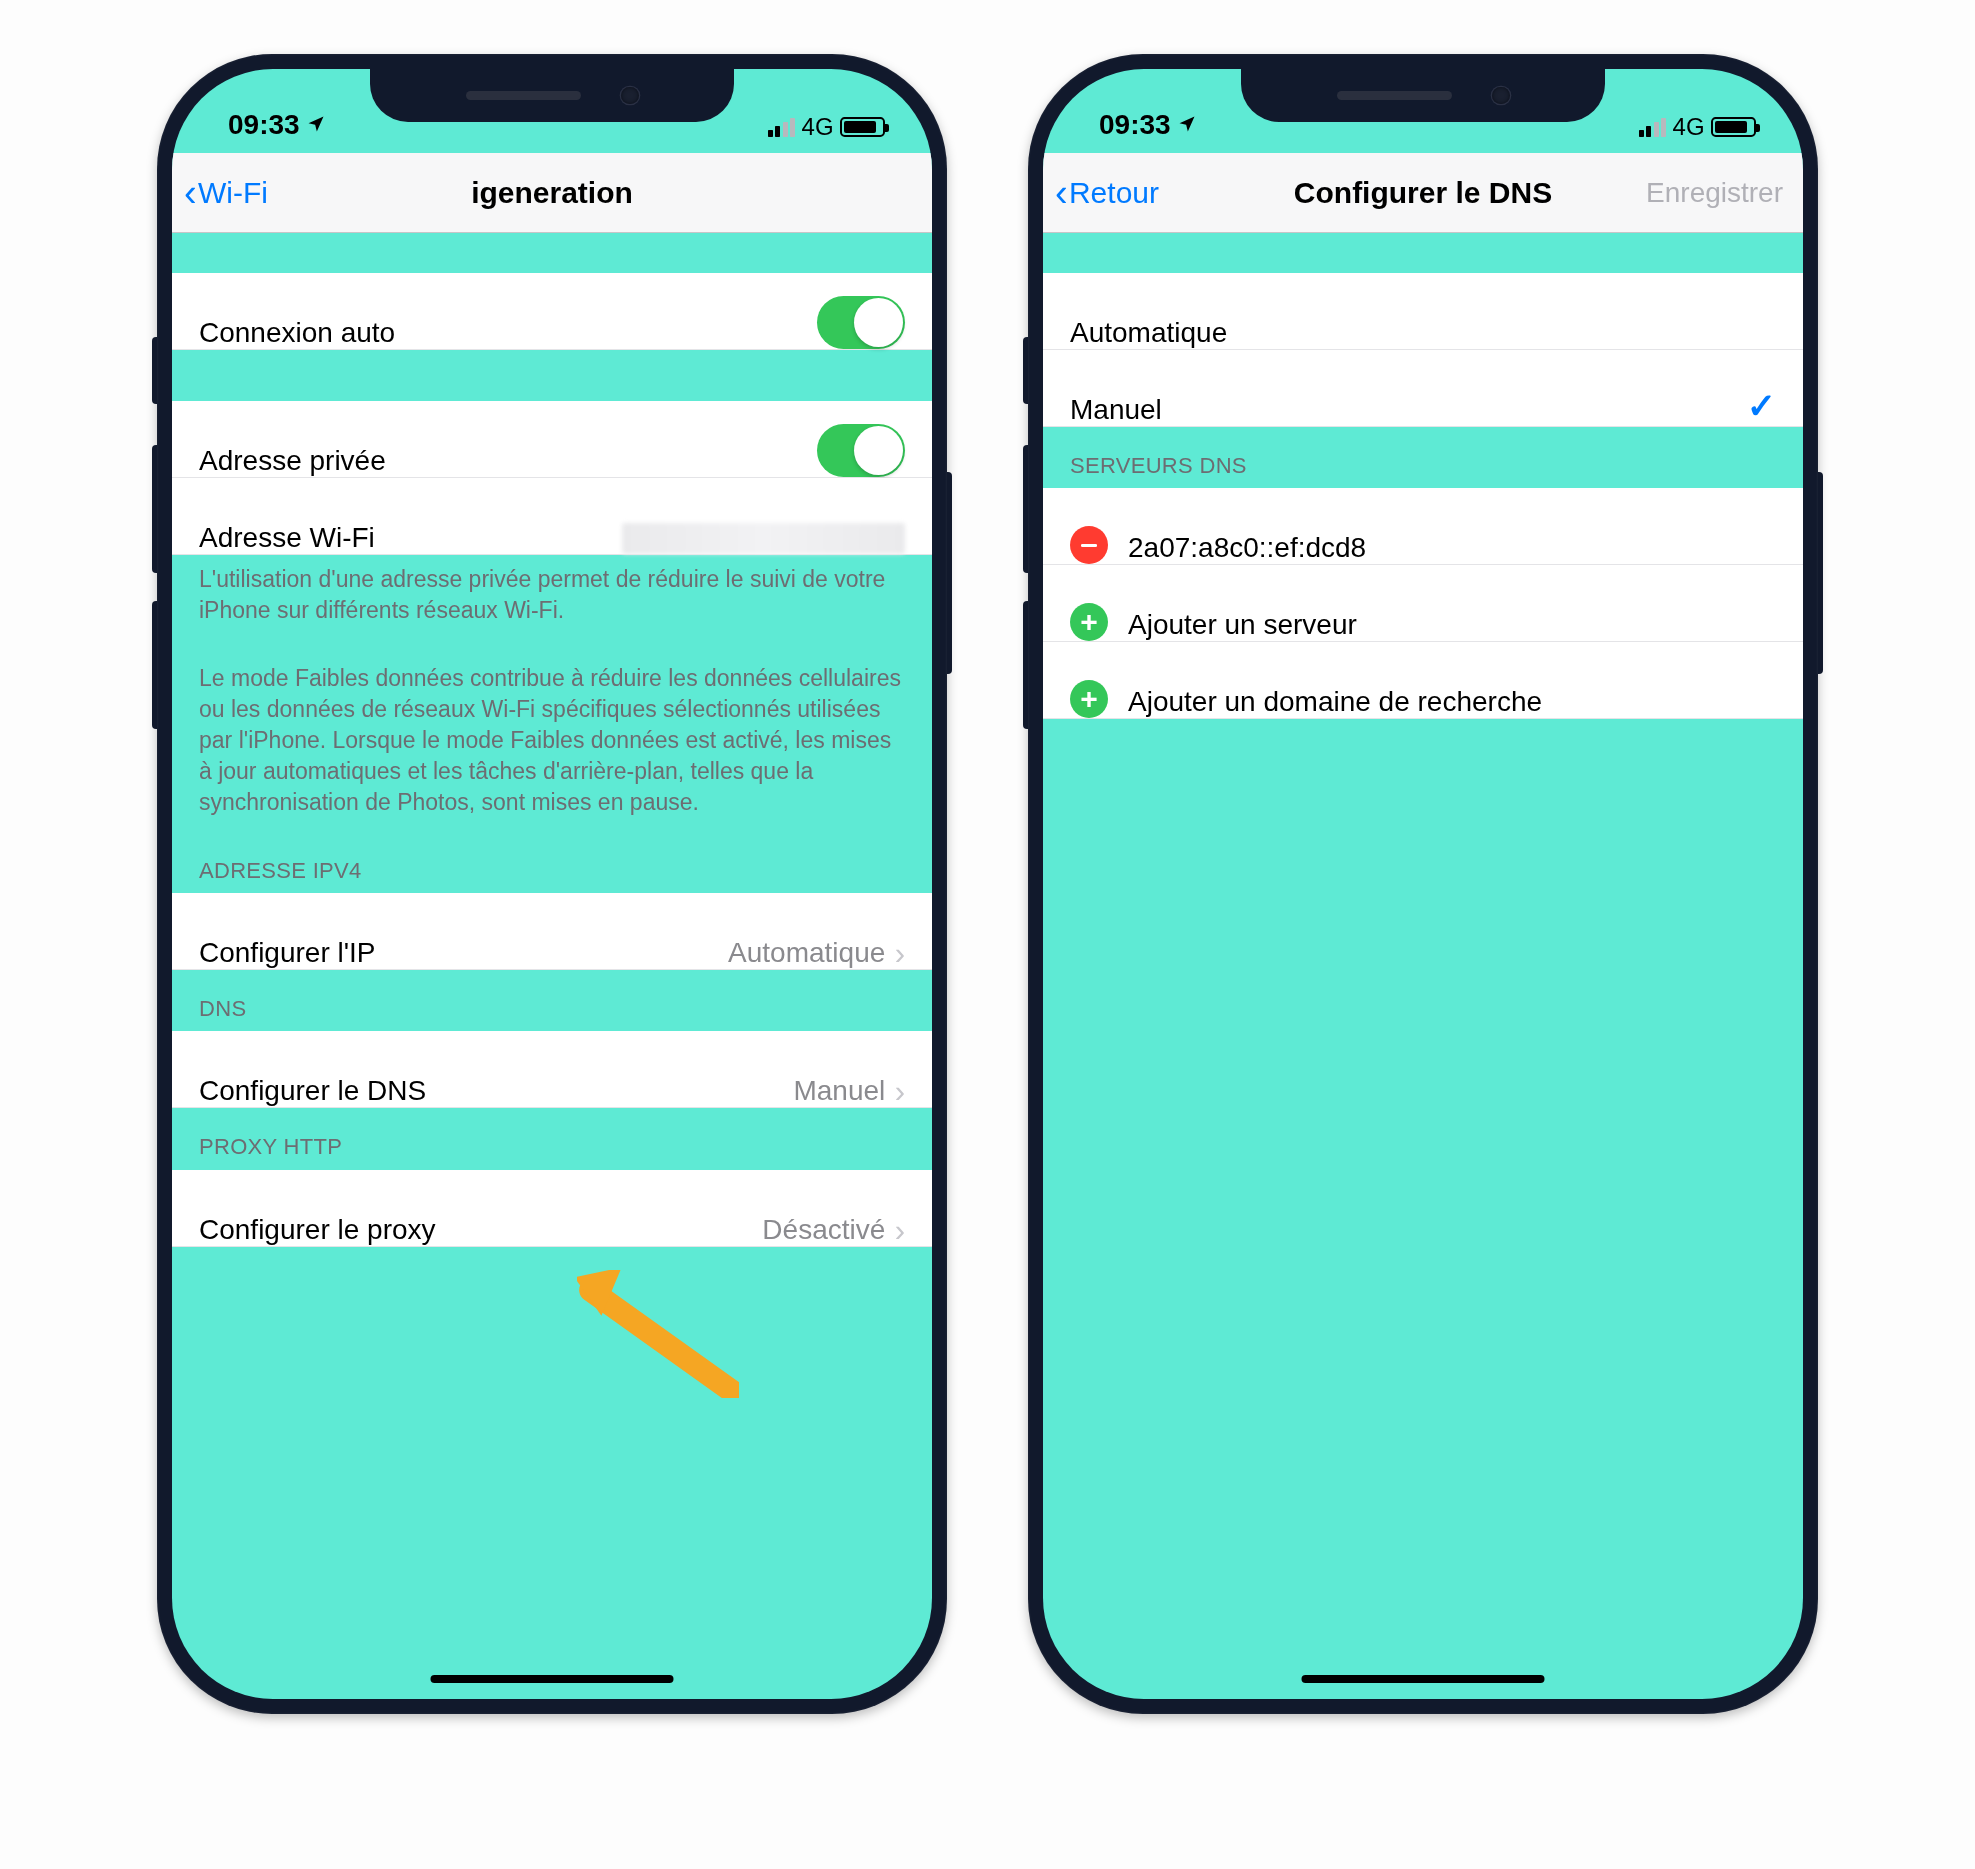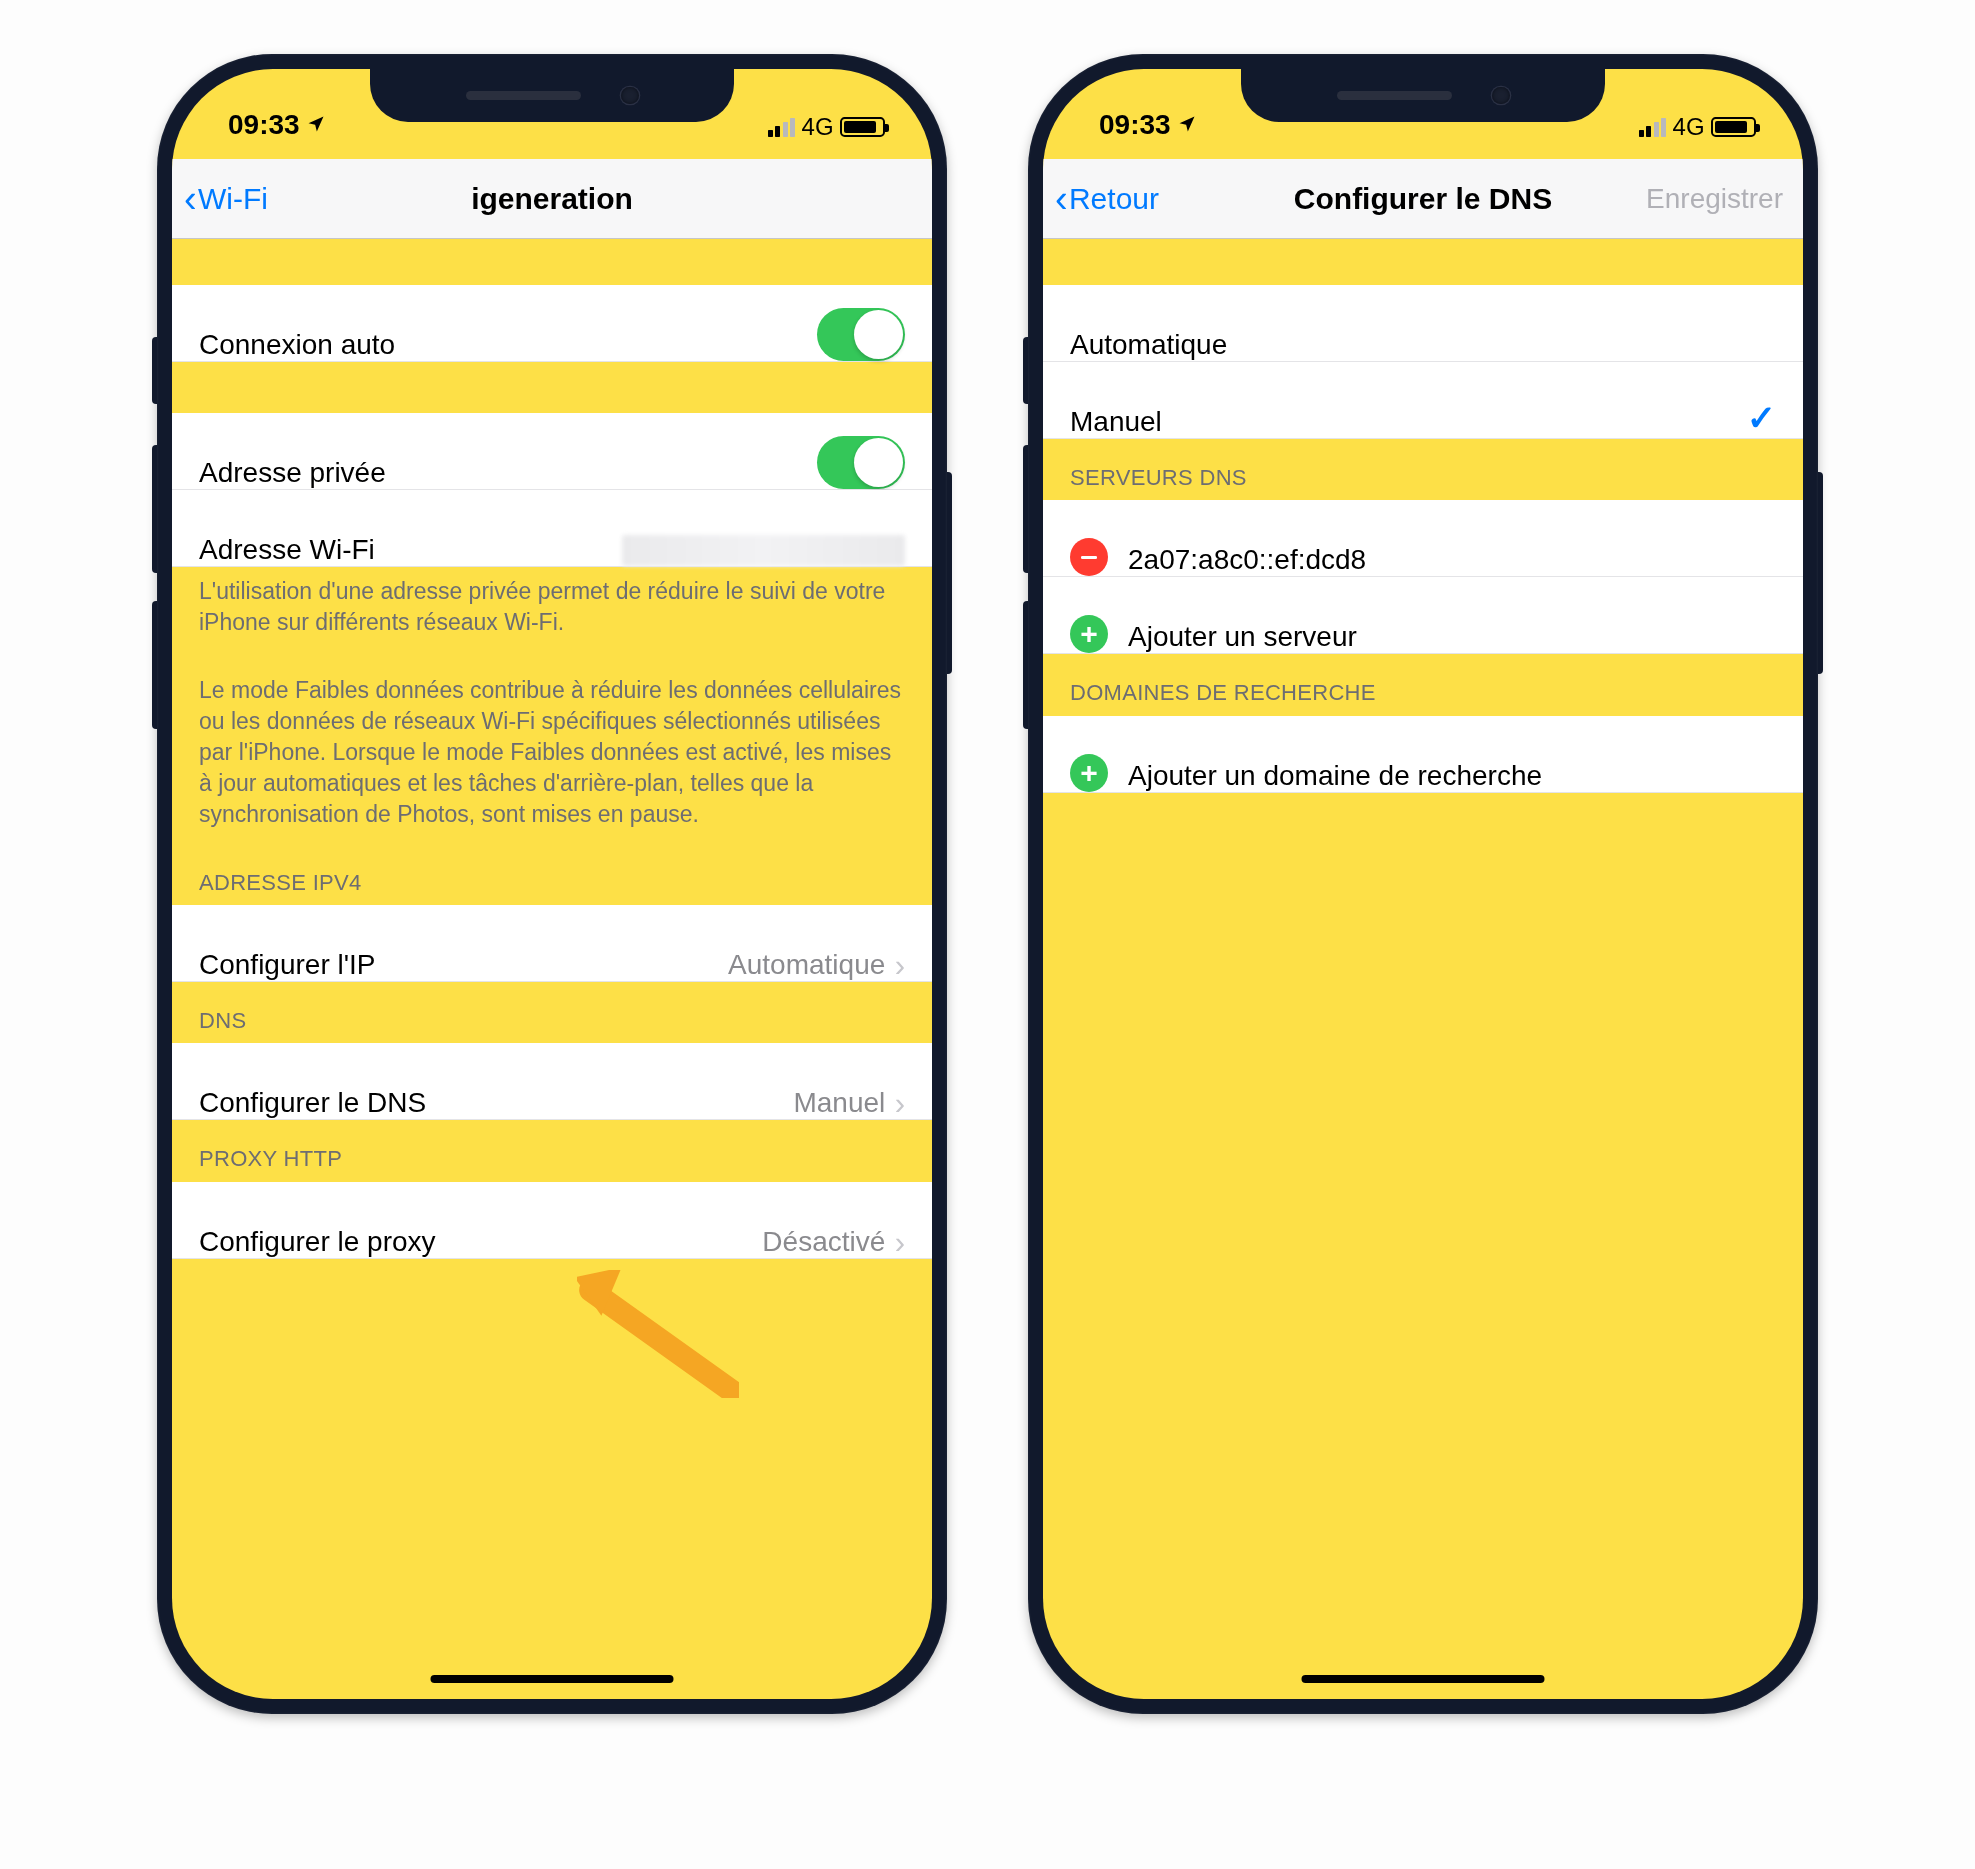--- a/index.html
+++ b/index.html
@@ -28,27 +28,26 @@
     border-radius:5.4px;
   }
   
   .btn-left1 { position:absolute; left:-5.4px; top:283px; width:5.4px; height:67px; background:#11192c; border-radius:4px 0 0 4px; }
   .btn-left2 { position:absolute; left:-5.4px; top:391px; width:5.4px; height:128px; background:#11192c; border-radius:4px 0 0 4px; }
   .btn-left3 { position:absolute; left:-5.4px; top:547px; width:5.4px; height:128px; background:#11192c; border-radius:4px 0 0 4px; }
   .btn-right { position:absolute; right:-5.4px; top:418px; width:5.4px; height:202px; background:#11192c; border-radius:0 4px 4px 0; }
 
   .screen {
     width:100%; height:100%;
-    background:#fde047;
+    background:#5eead4;
     border-radius:101px;
     overflow:hidden;
     position:relative;
     display:flex;
     flex-direction:column;
-    gap:6px;
   }
   .notch {
     position:absolute;
     top:0; left:50%; transform:translateX(-50%);
     width:364px; height:53px;
     background:#11192c;
     border-radius:0 0 38px 38px;
     z-index:10;
     display:flex;
     align-items:center;
@@ -377,23 +376,20 @@
           </div>
         <div class="label">2a07:a8c0::ef:dcd8</div>
       </div>
       <div class="cell">
         <div class="icon-circ ic-add">
             <span>+</span>
           </div>
         <div class="label">Ajouter un serveur</div>
       </div>
 
-      <div class="group">
-          <div class="header">DOMAINES DE RECHERCHE</div>
-        </div>
       <div class="cell">
         <div class="icon-circ ic-add">
             <span>+</span>
           </div>
         <div class="label">Ajouter un domaine de recherche</div>
       </div>
     </div>
 
     <div class="home-ind"></div>
   </div>

